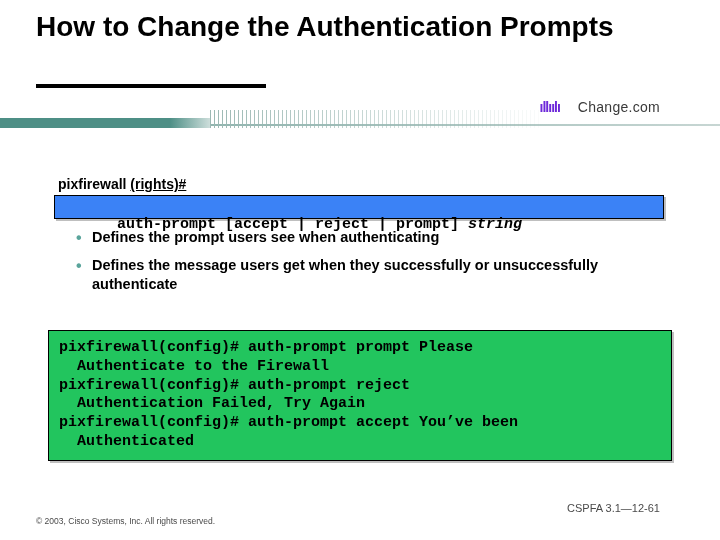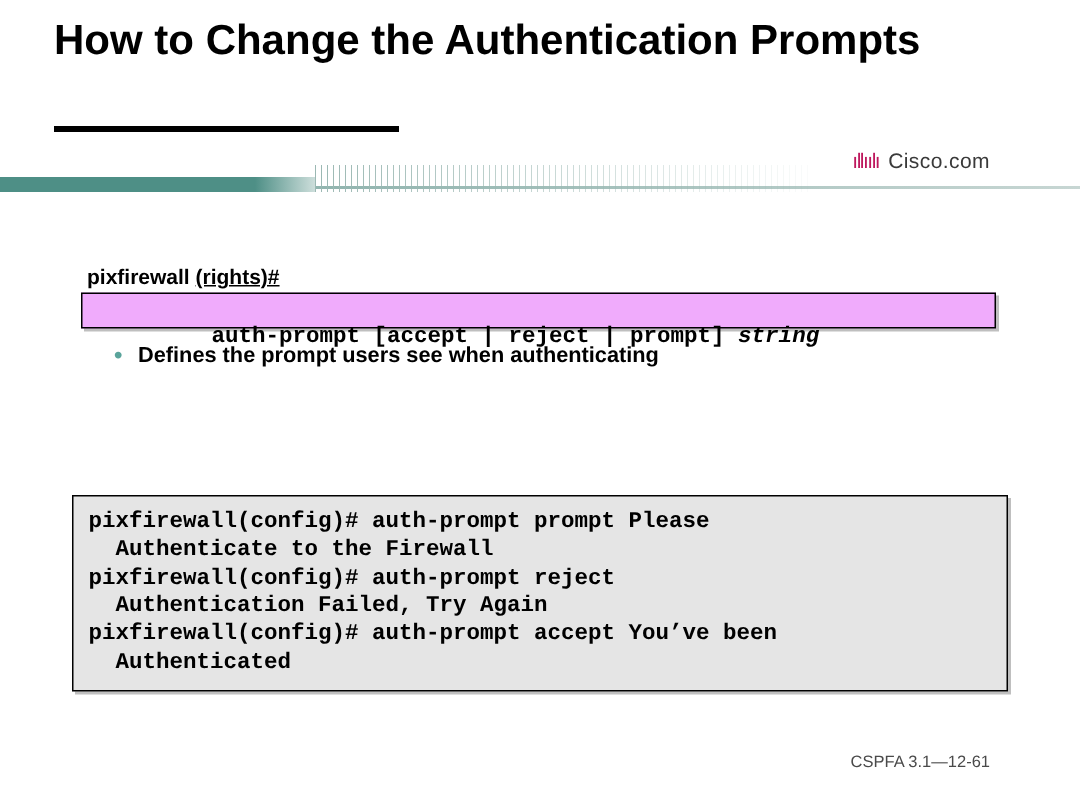--- a/index.html
+++ b/index.html
@@ -11,75 +11,77 @@
 
   .hr-wrap { position: absolute; left: 0; top: 108px; width: 720px; height: 22px; }
   .hr-base { position: absolute; left: 0; top: 16px; width: 720px; height: 2px; background: linear-gradient(90deg,#7aa7a0 0%, #c7d6d3 100%); }
   .hr-left { position: absolute; left: 0; top: 10px; width: 170px; height: 10px; background: #4e8f86; }
   .hr-grad { position: absolute; left: 170px; top: 10px; width: 40px; height: 10px; background: linear-gradient(90deg,#4e8f86,#cddedb); }
   .hr-stripes { position: absolute; left: 210px; top: 2px; width: 330px; height: 18px;
     background: repeating-linear-gradient(90deg,#9bb8b3 0 1px,transparent 1px 4px);
     -webkit-mask-image: linear-gradient(90deg, rgba(0,0,0,1) 0%, rgba(0,0,0,0.05) 100%);
             mask-image: linear-gradient(90deg, rgba(0,0,0,1) 0%, rgba(0,0,0,0.05) 100%); }
   .logo { position: absolute; right: 24px; top: 99px; font-size: 14px; letter-spacing: .02em; color: #3a3a3a; }
-  .logo .bars { display: inline-block; margin-right: 6px; letter-spacing: -1px; font-weight: 400; color: #be185d; }
+  .logo .bars { display: inline-block; margin-right: 18px; letter-spacing: -1px; font-weight: 700; color: #6d28d9; }
 
   .prompt-line { position: absolute; left: 58px; top: 176px; font-size: 14px; font-weight: 700; color: #000; }
   .prompt-line .cfg b { text-decoration: underline; }
 
-  .cmd1 { position: absolute; left: 54px; top: 195px; width: 610px; height: 24px; border: 1px solid #000; background: #f0abfc; box-shadow: 2px 2px 0 rgba(0,0,0,.25); padding-left: 24px; }
+  .cmd1 { position: absolute; left: 54px; top: 195px; width: 610px; height: 24px; border: 1px solid #000; background: #3b82f6; box-shadow: 2px 2px 0 rgba(0,0,0,.25); }
   .cmd1-inner { padding: 3px 8px; font-family: "Courier New", Courier, monospace; font-size: 15px; font-weight: 700; white-space: pre; }
   .cmd1-inner .it { font-style: italic; }
 
   .bullets { position: absolute; left: 76px; top: 228px; width: 600px; font-size: 14.5px; font-weight: 700; line-height: 1.35; }
   .bullets li { list-style: none; position: relative; margin-bottom: 8px; padding-left: 16px; }
   .bullets li::before { content: "•"; position: absolute; left: 0; top: 0; color: #5aa49b; font-size: 16px; line-height: 1.2; }
 
-  .cmd2 { position: absolute; left: 48px; top: 330px; width: 624px; border: 1px solid #000; background: #e5e5e5; box-shadow: 2px 2px 0 rgba(0,0,0,.25); }
+  .cmd2 { position: absolute; left: 48px; top: 330px; width: 624px; border: 1px solid #000; background: #22c55e; box-shadow: 2px 2px 0 rgba(0,0,0,.25); }
   .cmd2 pre { margin: 0; padding: 8px 10px; font-family: "Courier New", Courier, monospace; font-size: 15px; font-weight: 700; line-height: 1.25; white-space: pre; }
 
   .foot-left { position: absolute; left: 36px; bottom: 14px; font-size: 8.5px; color: #4a4a4a; }
   .foot-right { position: absolute; right: 24px; bottom: 26px; font-size: 11px; color: #4a4a4a; }
 </style>
 </head>
 <body>
 
 <div class="slide">
 
   <div class="title">How to Change the Authentication Prompts</div>
   <div class="underline"></div>
 
   <div class="hr-wrap">
     <div class="hr-base"></div>
     <div class="hr-left"></div>
     <div class="hr-grad"></div>
     <div class="hr-stripes"></div>
   </div>
   <div class="logo">
-    <span class="bars">ıllıılı</span><span>Cisco.com</span>
+    <span class="bars">ıllıılı</span><span>Change.com</span>
   </div>
 
   <div class="prompt-line">
     <span>pixfirewall</span> <span class="cfg"><b>(rights)#</b></span>
   </div>
 
   <div class="cmd1">
     <div class="cmd1-inner">
       <span>auth-prompt [accept | reject | prompt] </span><span class="it">string</span>
     </div>
   </div>
 
   <ul class="bullets">
     <li>Defines the prompt users see when authenticating</li>
+    <li>Defines the message users get when they successfully or unsuccessfully authenticate</li>
   </ul>
 
   <div class="cmd2">
     <pre><span>pixfirewall(config)# auth-prompt prompt Please</span>
 <span>  Authenticate to the Firewall</span>
 <span>pixfirewall(config)# auth-prompt reject</span>
 <span>  Authentication Failed, Try Again</span>
 <span>pixfirewall(config)# auth-prompt accept You’ve been</span>
 <span>  Authenticated</span></pre>
   </div>
 
+  <div class="foot-left">© 2003, Cisco Systems, Inc. All rights reserved.</div>
   <div class="foot-right">CSPFA 3.1—12-61</div>
 
 </div>
 
 </body></html>

